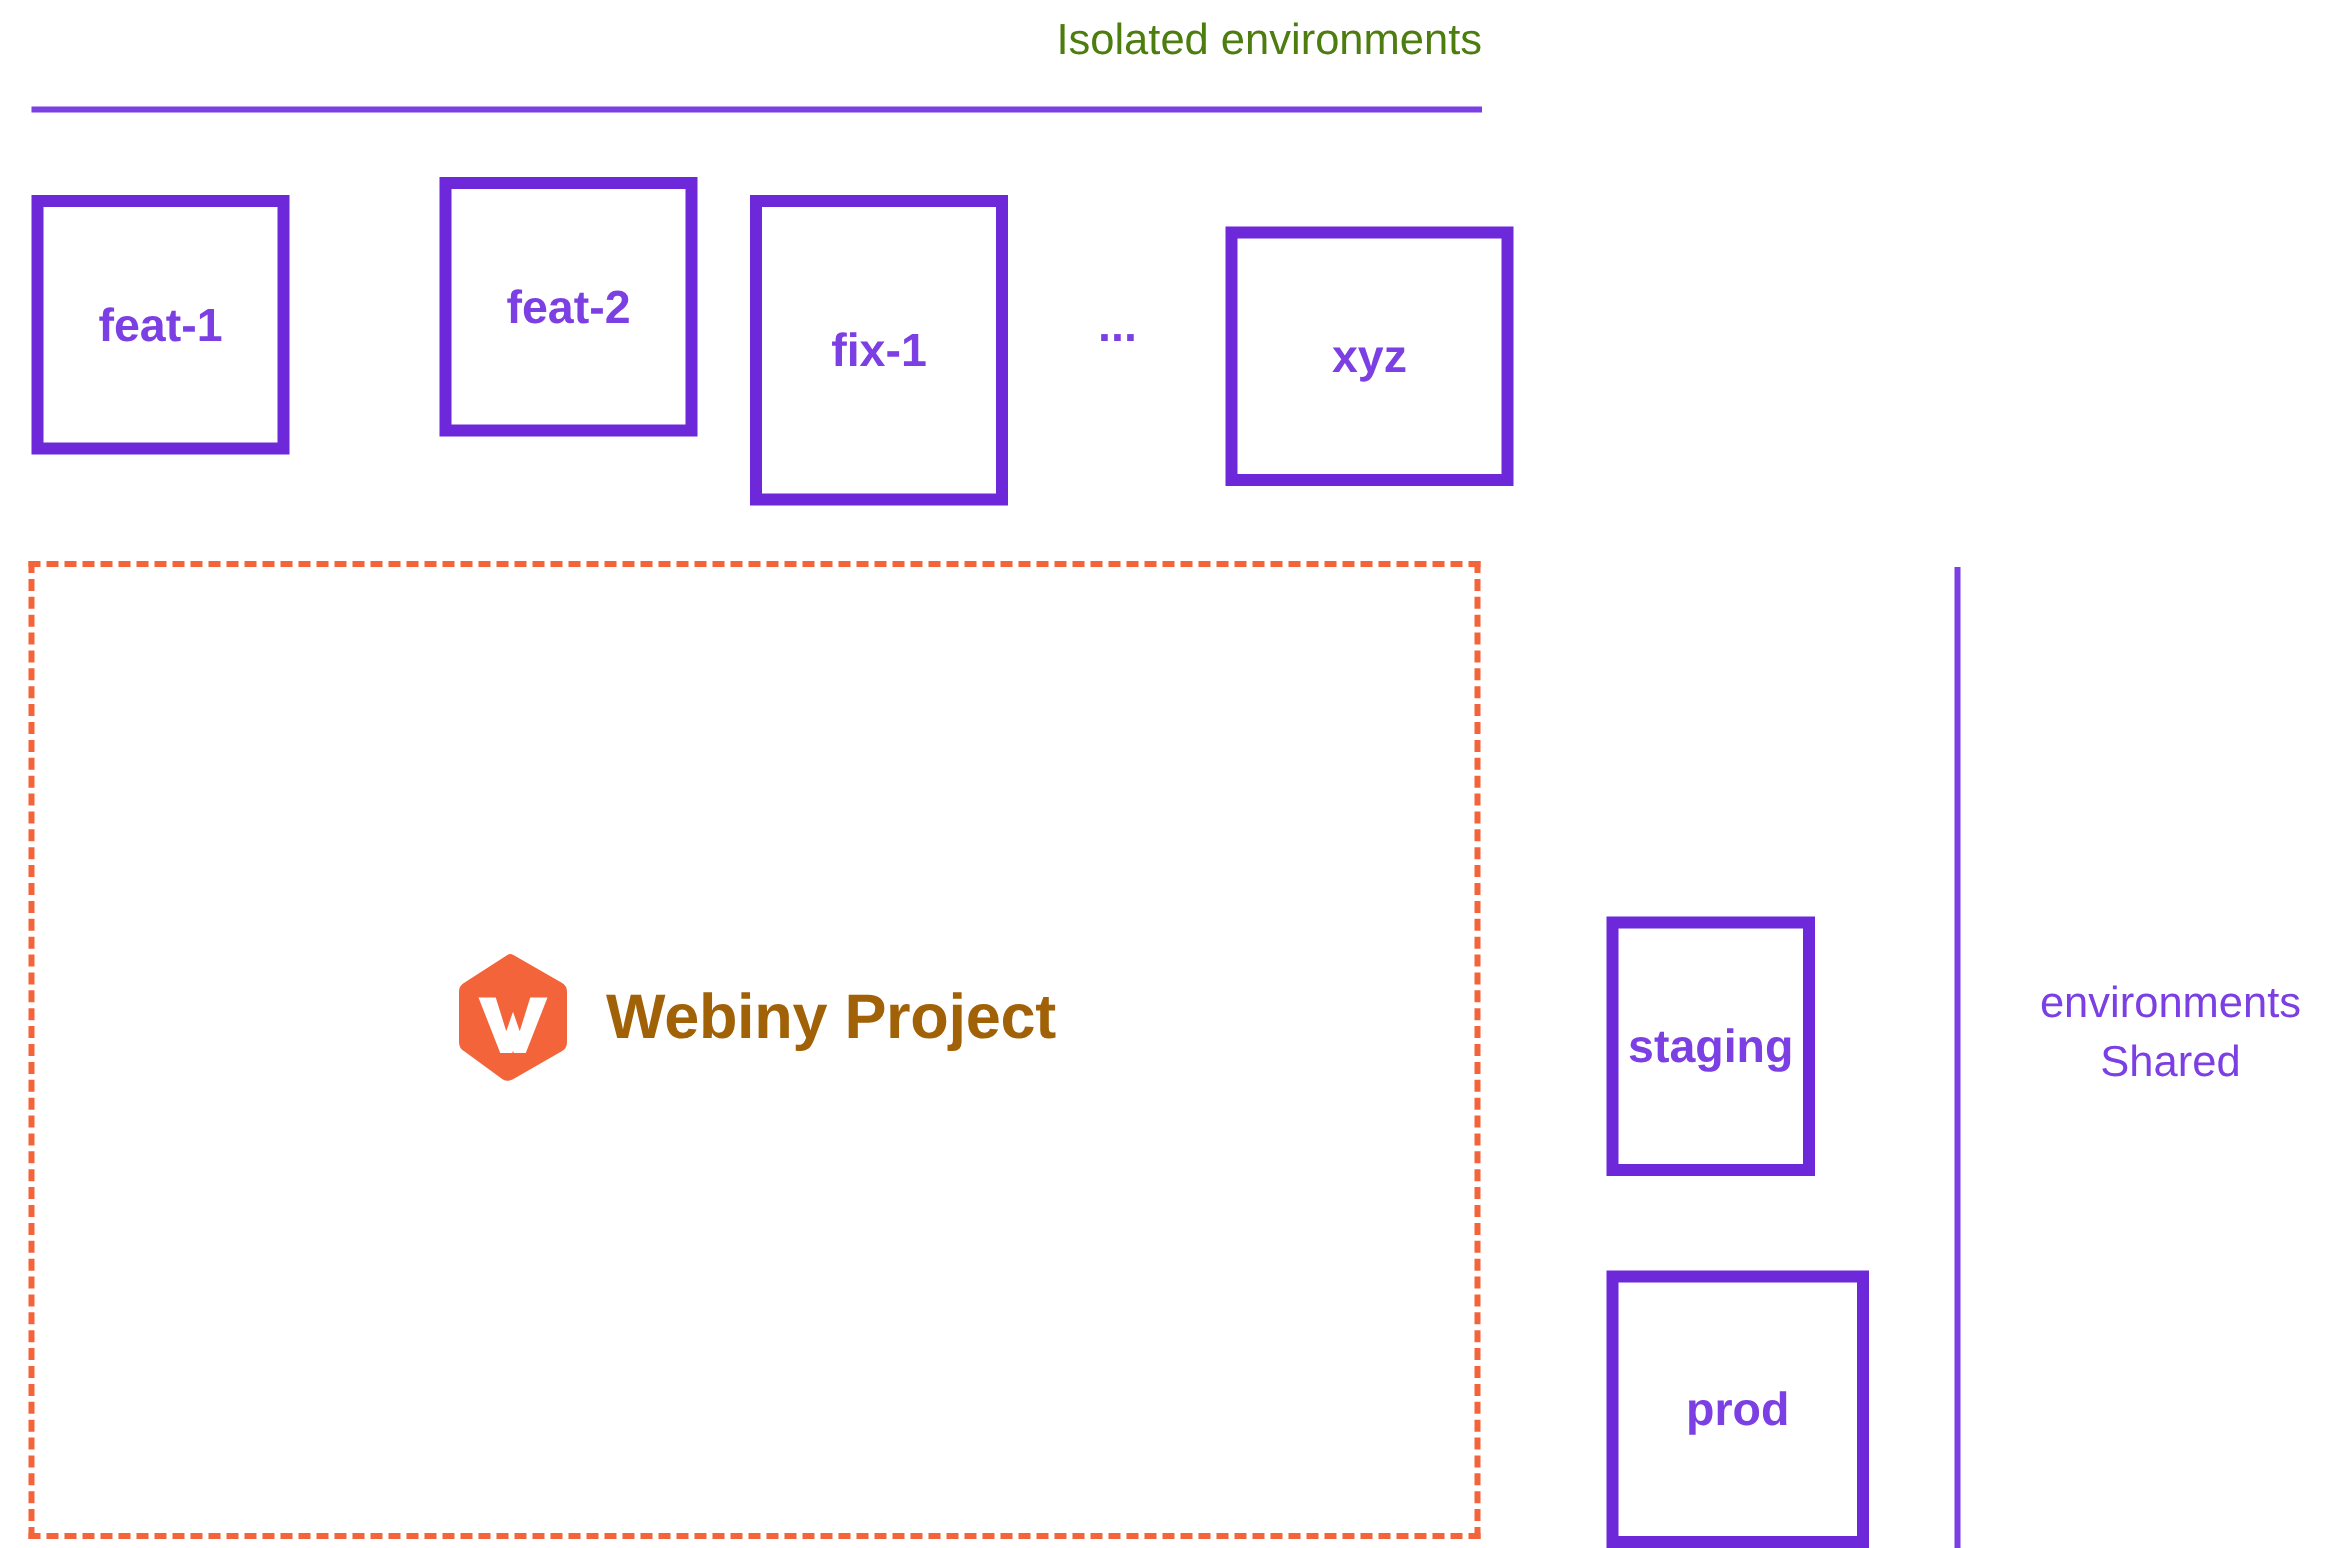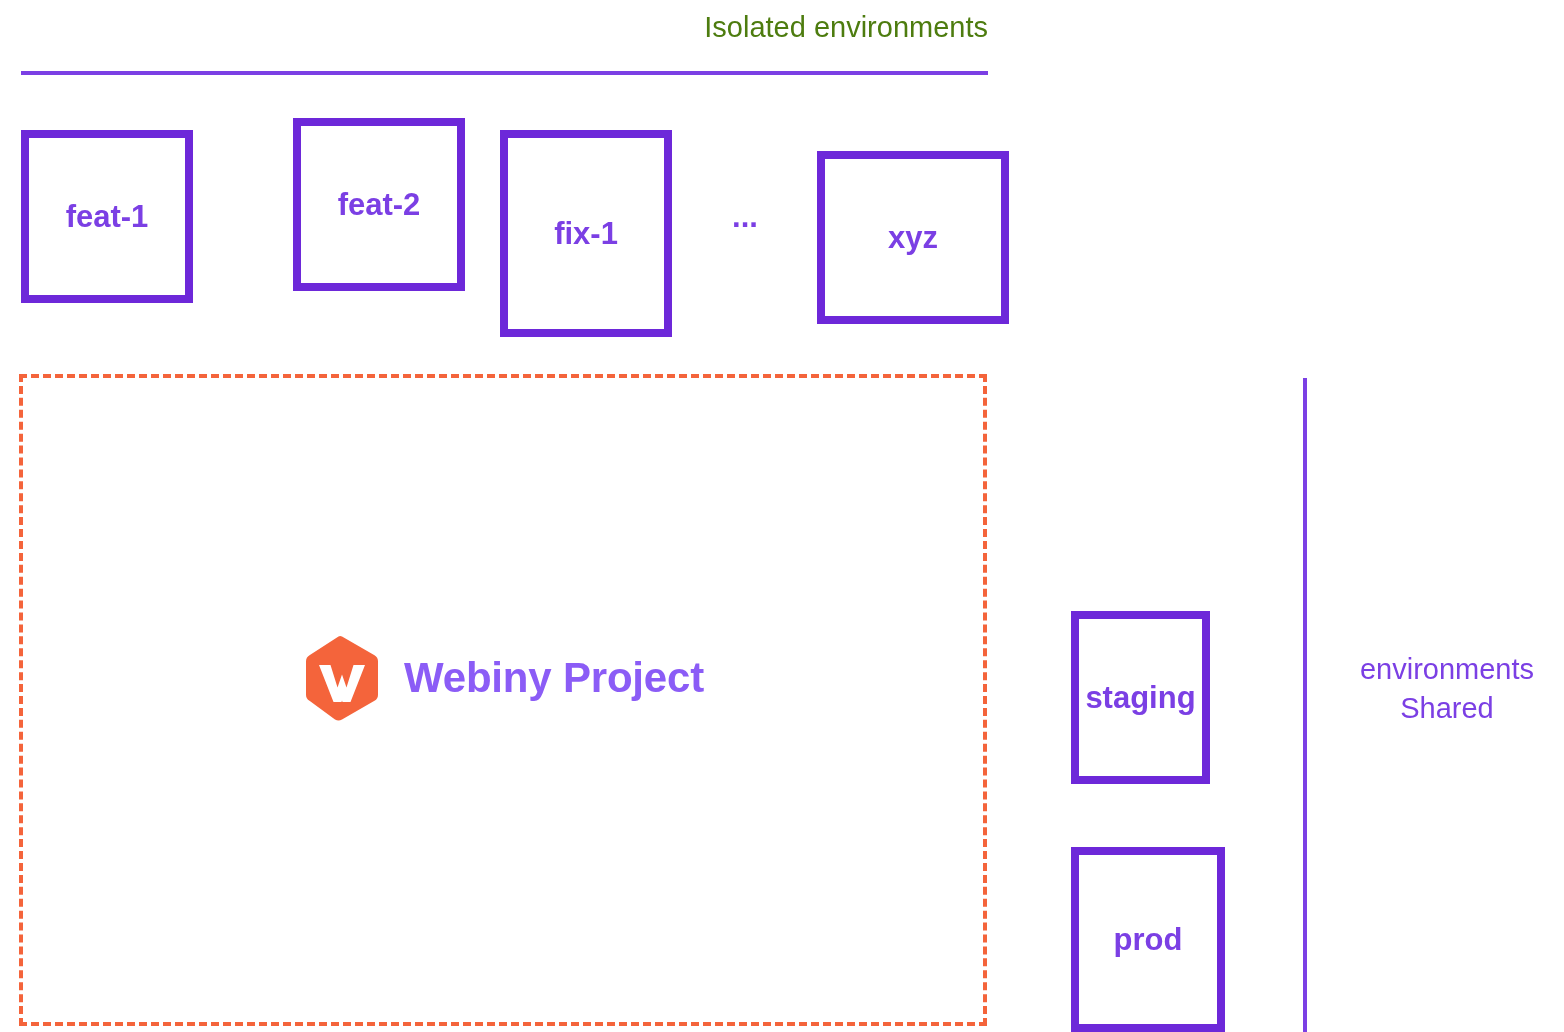--- a/index.html
+++ b/index.html
@@ -99,29 +99,29 @@
     transform: translateY(-22px);
   }
   .webiny-logo {
     width: 80px;
     height: 88px;
     display: block;
   }
   .project-title {
     font-size: 42px;
     font-weight: bold;
-    color: #8b5cf6;
+    color: #a16207;
     line-height: 1;
     letter-spacing: -0.2px;
   }
 
   
   .shared-0 { left: 1071px; top: 377px; width: 175px; height: 173px; }
   .shared-1 { left: 1071px; top: 611px; width: 139px; height: 173px; }
-  .shared-2 { left: 1071px; top: 847px; width: 154px; height: 185px; }
+  .shared-2 { left: 1071px; top: 847px; width: 175px; height: 185px; }
 
   .shared-rule {
     position: absolute;
     left: 1303px;
     top: 378px;
     width: 4px;
     height: 654px;
     background: #7B3FE4;
   }
   .shared-label {

